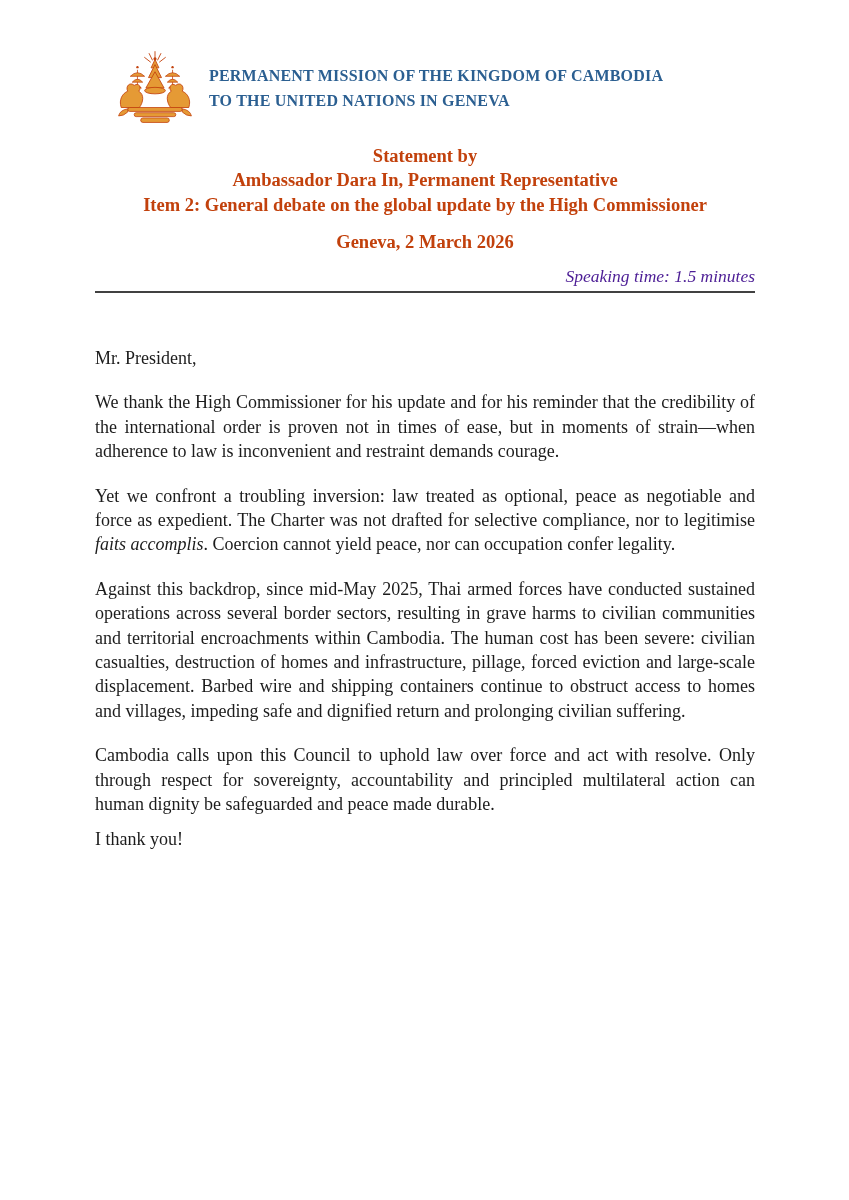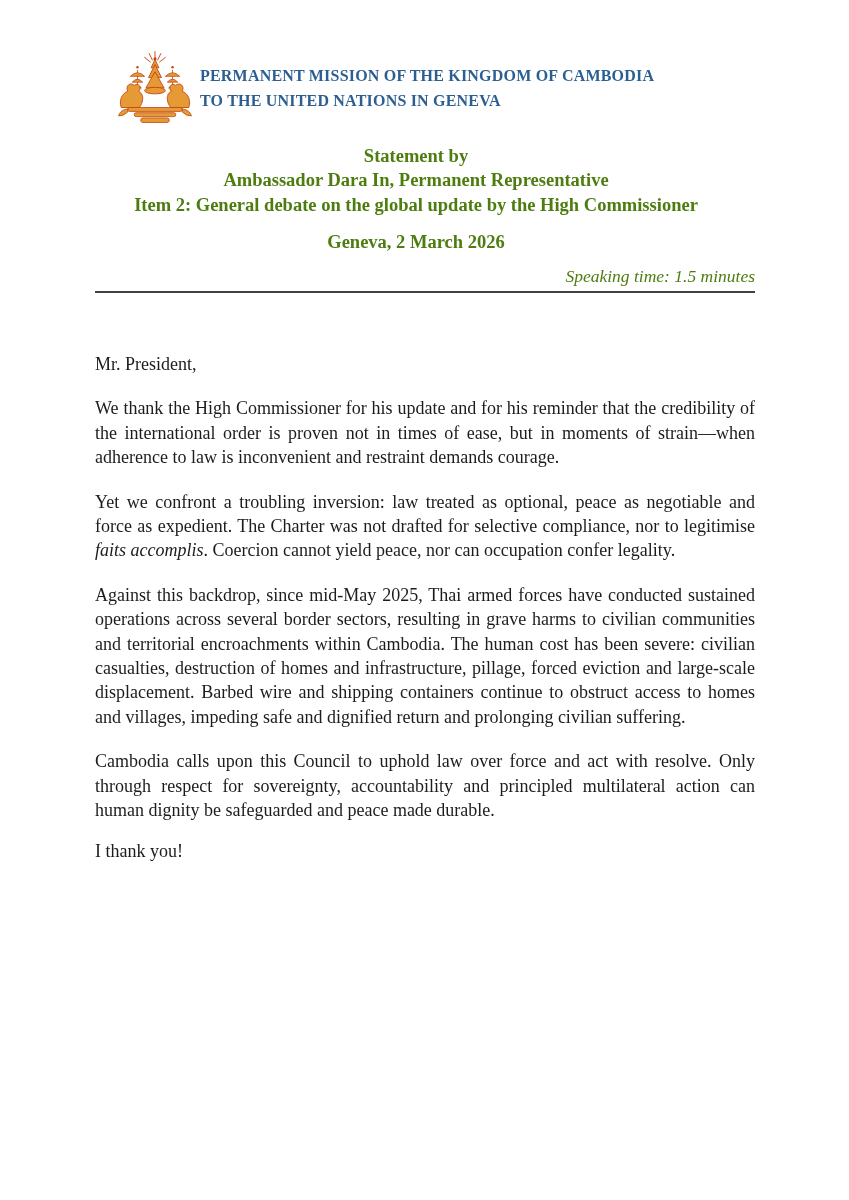--- a/index.html
+++ b/index.html
@@ -10,51 +10,51 @@
     background: #ffffff;
     font-family: "Liberation Serif", "DejaVu Serif", serif;
     overflow: hidden;
   }
   .letterhead {
     position: absolute;
     top: 48px;
     left: 116px;
     display: flex;
     align-items: center;
-    gap: 6px;
+    gap: 15px;
   }
   .logo { width: 78px; height: 80px; flex: 0 0 auto; }
   .logo svg { width: 78px; height: 80px; display: block; }
   .org {
     color: #2b5f91;
     font-weight: 700;
     font-size: 16px;
     line-height: 25px;
     letter-spacing: 0.2px;
   }
   .title-block {
     position: absolute;
     top: 144px;
-    left: 86px;
+    left: 95px;
     width: 660px;
     text-align: center;
-    color: #4d7c0f;
+    color: #c2410c;
     font-size: 18.5px;
     line-height: 24.3px;
     font-weight: 700;
   }
   .title-block .normal { font-weight: 700; margin-top: 13px; }
   .title-block sup { font-size: 11px; line-height: 0; vertical-align: super; }
   .speaking-time {
     position: absolute;
     top: 266px;
     right: 94px;
     font-style: italic;
     font-size: 17.5px;
-    color: #4d7c0f;
+    color: #4c1d95;
     margin-left: 20px;
   }
   .rule {
     position: absolute;
     top: 291px;
     left: 95px;
     width: 660px;
     border: none;
     border-top: 2px solid #414141;
     margin: 0;
@@ -62,21 +62,21 @@
   .doc-body {
     position: absolute;
     top: 336px;
     left: 95px;
     width: 660px;
     font-size: 18px;
     line-height: 24.4px;
     color: #1c1c1c;
     text-align: justify;
   }
-  .para { margin: 16px 0 20px 0; }
+  .para { margin: 10px 0 20px 0; }
   .para:last-child { margin-bottom: 0; }
   .no-justify { text-align: left; }
 </style>
 </head>
 <body>
 
 <div class="page">
 
   <div class="letterhead">
     <div class="logo">

